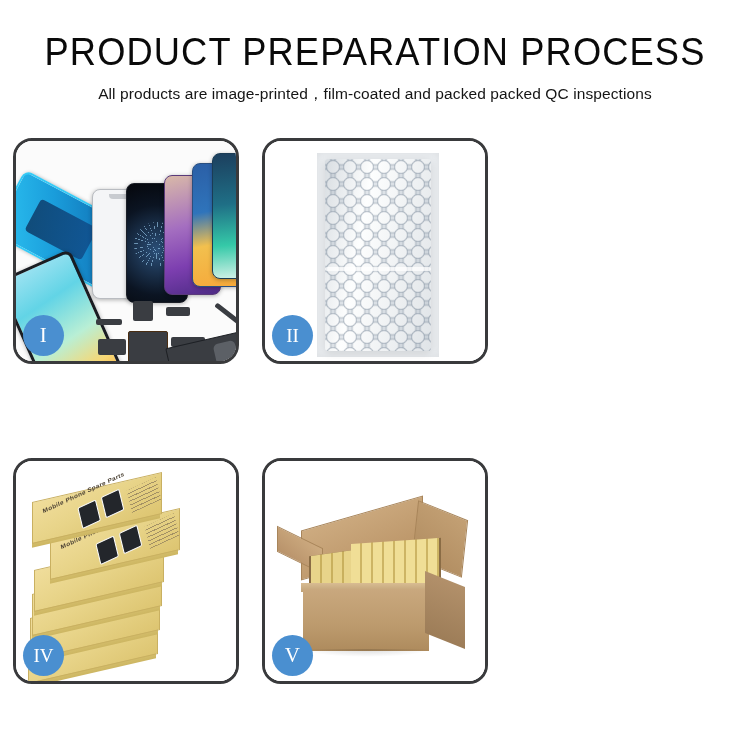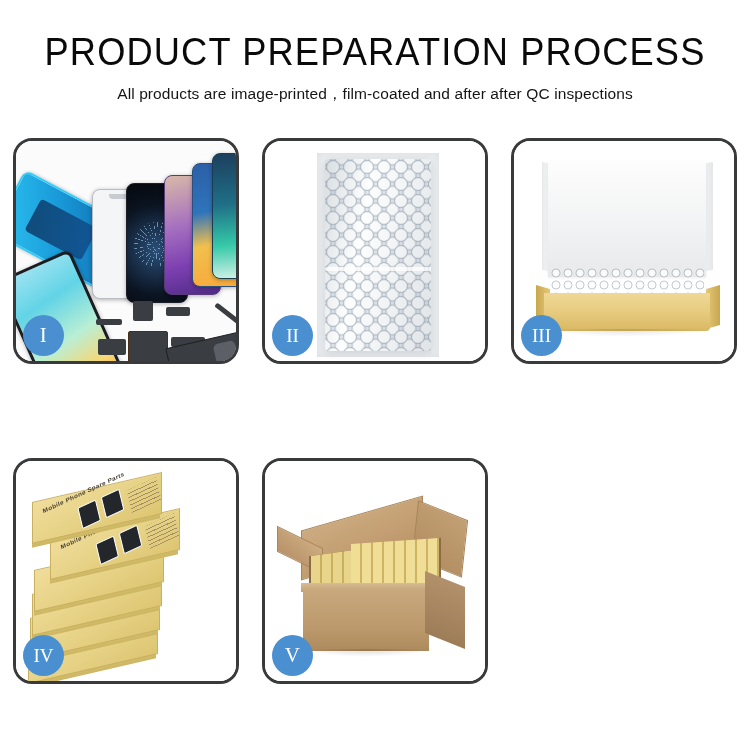--- a/index.html
+++ b/index.html
@@ -267,21 +267,21 @@
   .c6-tape2{position:absolute;left:46px;top:152px;width:16px;height:14px;background:rgba(140,112,78,.5);}
   .c6-edge{position:absolute;left:124px;top:72px;width:3px;height:98px;background:rgba(120,96,66,.5);}
   .c6-shadow{position:absolute;left:18px;top:172px;width:110px;height:8px;
     background:radial-gradient(ellipse at 50% 0%,rgba(0,0,0,.14),transparent 70%);}
 </style>
 </head>
 <body>
 
 <div id="header">
   <div id="page-title">PRODUCT PREPARATION PROCESS</div>
-  <div id="page-subtitle">All products are image-printed，film-coated and after after QC inspections</div>
+  <div id="page-subtitle">All products are image-printed，film-coated and packed packed QC inspections</div>
 </div>
 
 <div id="grid">
 
   <div class="cell c0">
     <div class="photo p1">
       <div class="phone ph-blue"></div>
       <div class="phone ph-glass"></div>
       <div class="phone ph-dark">
           <span class="crack"></span>
@@ -308,33 +308,20 @@
   <div class="cell c1">
     <div class="photo p2">
       <div class="bw-sheet"></div>
       <div class="bw-bubbles"></div>
       <div class="bw-shade"></div>
       <div class="bw-seam"></div>
     </div>
     <div class="badge narrow">II</div>
   </div>
 
-  <div class="cell c2">
-    <div class="photo p3">
-      <div class="b3-lidflapL"></div>
-      <div class="b3-lidflapR"></div>
-      <div class="b3-lid"></div>
-      <div class="b3-inner"></div>
-      <div class="b3-sideL"></div>
-      <div class="b3-sideR"></div>
-      <div class="b3-front"></div>
-      <div class="b3-shadow"></div>
-    </div>
-    <div class="badge narrow">III</div>
-  </div>
 
   <div class="cell c3">
     <div class="photo p4">
 
       <div class="stk" style="left:12px;top:166px;">
         <div class="side"></div>
           <div class="top"></div>
       </div>
       <div class="stk" style="left:14px;top:142px;">
         <div class="side"></div>

